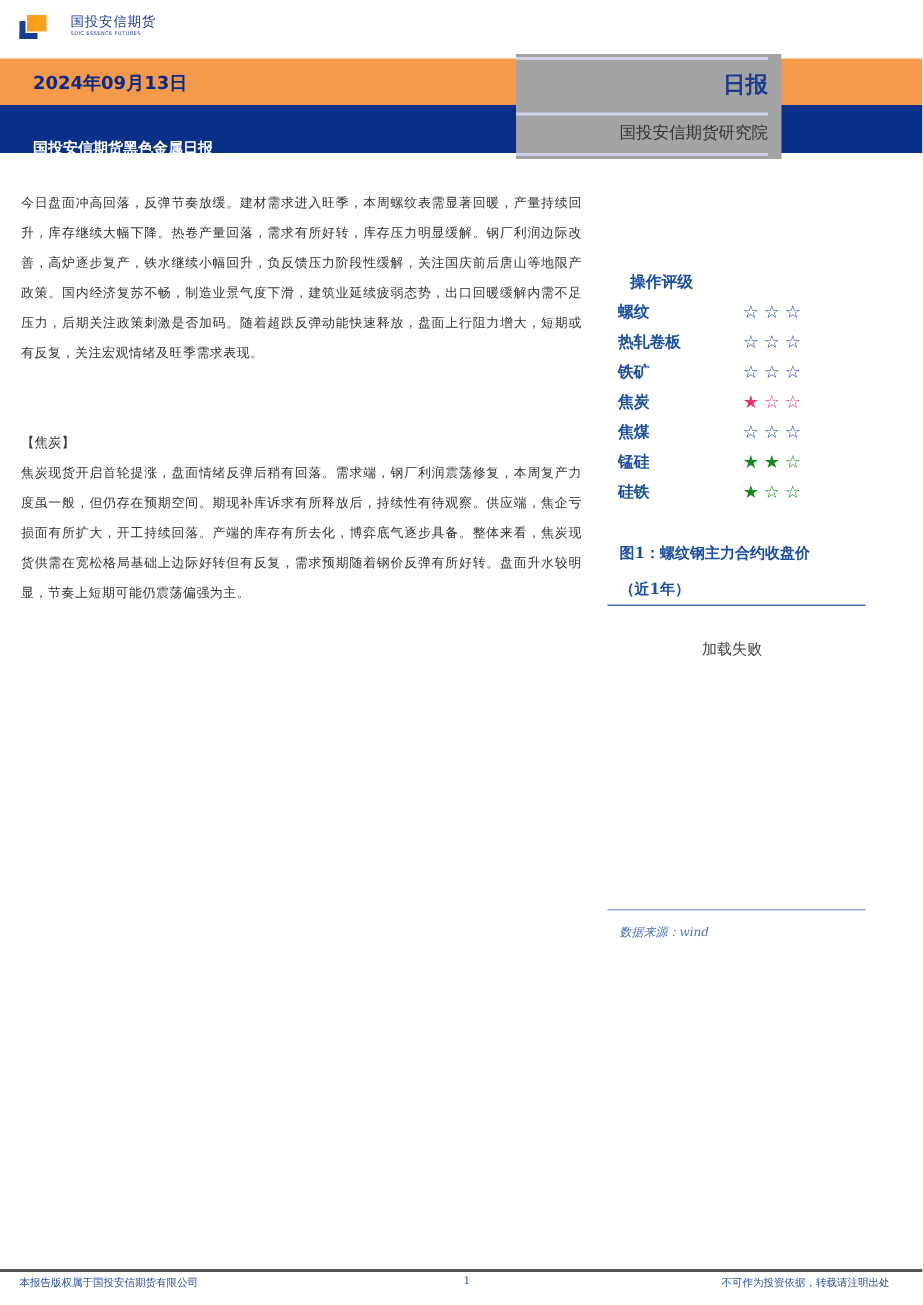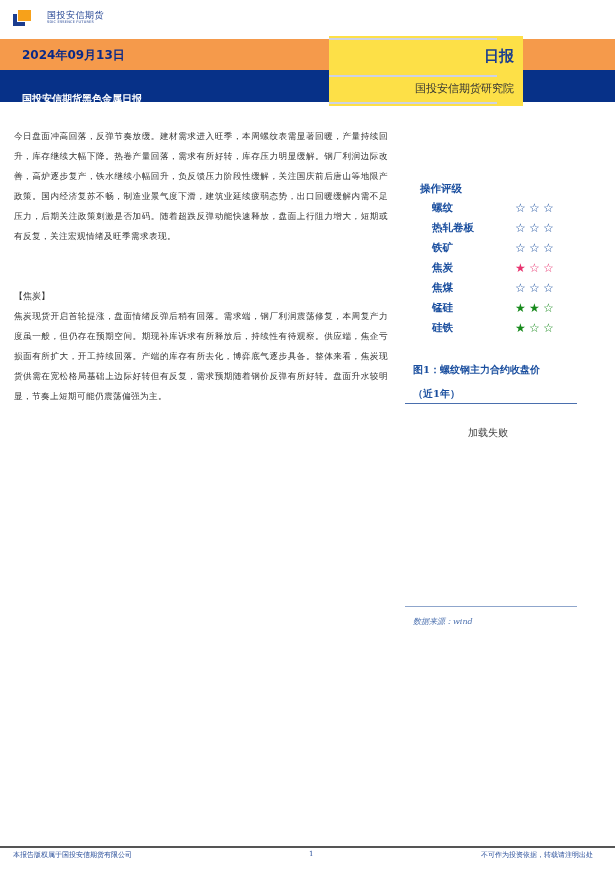--- a/index.html
+++ b/index.html
@@ -12,37 +12,37 @@
     .logo-mark .blue { position: absolute; left: 0; top: 4px; width: 12px; height: 12px; border-left: 4px solid #1b3d8f; border-bottom: 4px solid #1b3d8f; background: transparent; }
     .logo-text { display: flex; flex-direction: column; line-height: 1; }
     .logo-cn { font-family: "DejaVu Sans", sans-serif; font-size: 9px; color: #1b3d8f; letter-spacing: 0.5px; }
     .logo-en { font-family: "DejaVu Sans", sans-serif; font-size: 3.5px; color: #1b3d8f; margin-top: 1px; letter-spacing: 0.2px; }
 
     .band-orange { position: absolute; left: 0; top: 39px; width: 615px; height: 31px; background: #f59a4b; }
     .band-blue { position: absolute; left: 0; top: 70px; width: 615px; height: 32px; background: #073188; }
     .band-date { position: absolute; left: 22px; top: 47px; font-family: "DejaVu Sans", sans-serif; font-weight: bold; font-size: 12px; color: #0a2a88; }
     .band-title { position: absolute; left: 22px; top: 92px; font-family: "DejaVu Sans", sans-serif; font-weight: bold; font-size: 10px; color: #ffffff; }
 
-    .right-box { position: absolute; left: 329px; top: 36px; width: 194px; height: 70px; background: #fde047; }
+    .right-box { position: absolute; left: 344px; top: 36px; width: 177px; height: 70px; background: #a3a3a3; }
     .right-box .line { position: absolute; left: 0; width: 168px; height: 2px; background: #cdd2e6; }
     .right-box .l1 { top: 2px; }
     .right-box .l2 { top: 39px; }
     .right-box .l3 { top: 66px; }
     .report-type { position: absolute; right: 9px; top: 11px; font-family: "DejaVu Sans", sans-serif; font-weight: bold; font-size: 15px; color: #1b3d8f; }
     .institute { position: absolute; right: 9px; top: 45px; font-family: "DejaVu Sans", sans-serif; font-size: 11px; color: #333; }
 
     .left-col { position: absolute; left: 14px; top: 126px; width: 374px; }
     .section { margin-bottom: 0; }
     .section-head { font-size: 9px; color: #333; line-height: 20px; }
     .para { font-size: 8.6px; line-height: 20px; color: #333; text-align: justify; letter-spacing: 0.4px; }
     .gap { height: 20px; }
 
     .right-col { position: absolute; left: 400px; top: 178px; width: 215px; }
     .rating-title { font-size: 10.5px; font-weight: bold; color: #1b4f9f; margin-left: 20px; line-height: 20px; }
-    .rating-row { display: flex; align-items: center; height: 20px; margin-left: 32px; }
+    .rating-row { display: flex; align-items: center; height: 20px; margin-left: 12px; }
     .rating-name { width: 82px; font-size: 10.5px; font-weight: bold; color: #1b4f9f; }
     .stars { display: flex; gap: 1px; font-size: 12px; line-height: 1; }
     .star { width: 13px; text-align: center; font-family: "DejaVu Sans", sans-serif; }
 
     .fig-title { position: absolute; left: 413px; top: 358px; width: 175px; font-size: 10px; font-weight: bold; color: #1b4f9f; line-height: 24px; }
     .fig-line { position: absolute; left: 405px; top: 403px; width: 172px; height: 1px; background: #4a6fae; }
     .fig-fail { position: absolute; left: 468px; top: 426px; font-size: 10px; color: #444; }
     .fig-line2 { position: absolute; left: 405px; top: 606px; width: 172px; height: 1px; background: #8fa6cc; }
     .fig-source { position: absolute; left: 413px; top: 616px; font-size: 8px; font-style: italic; color: #4a6fae; }
 

